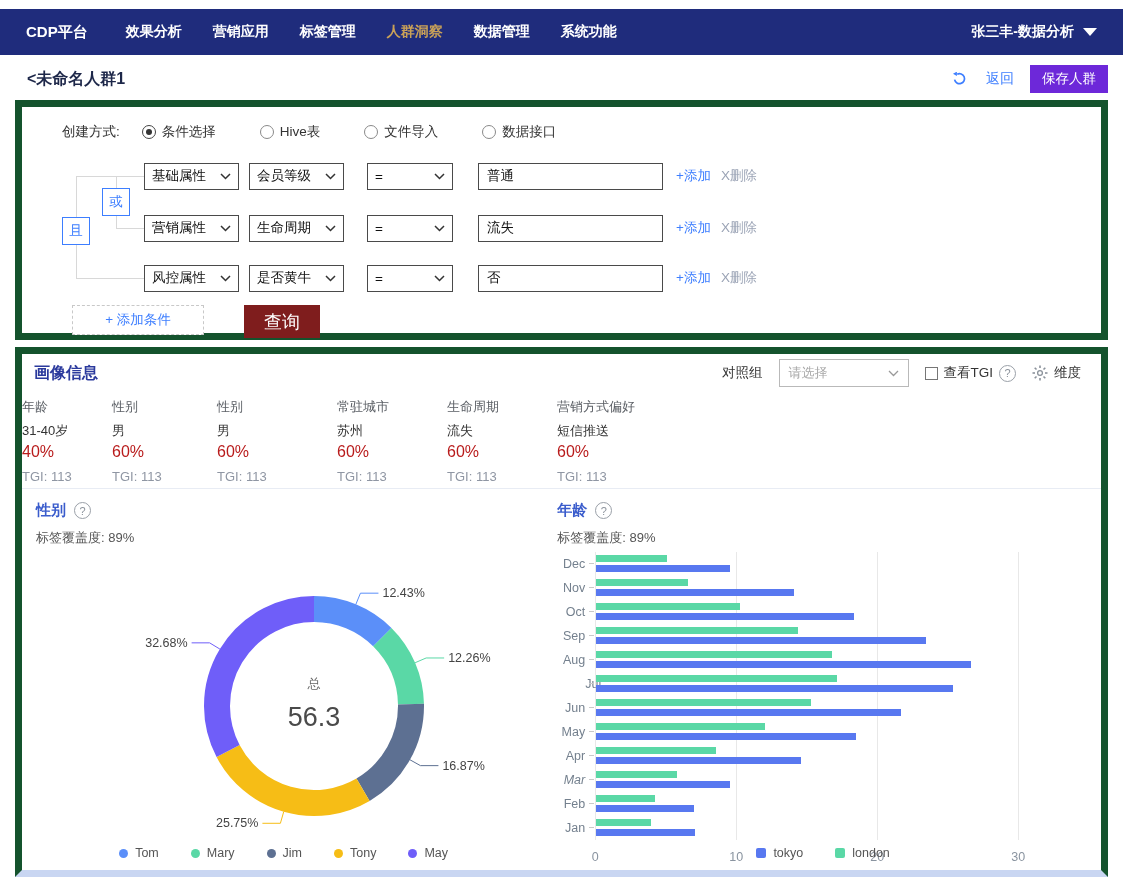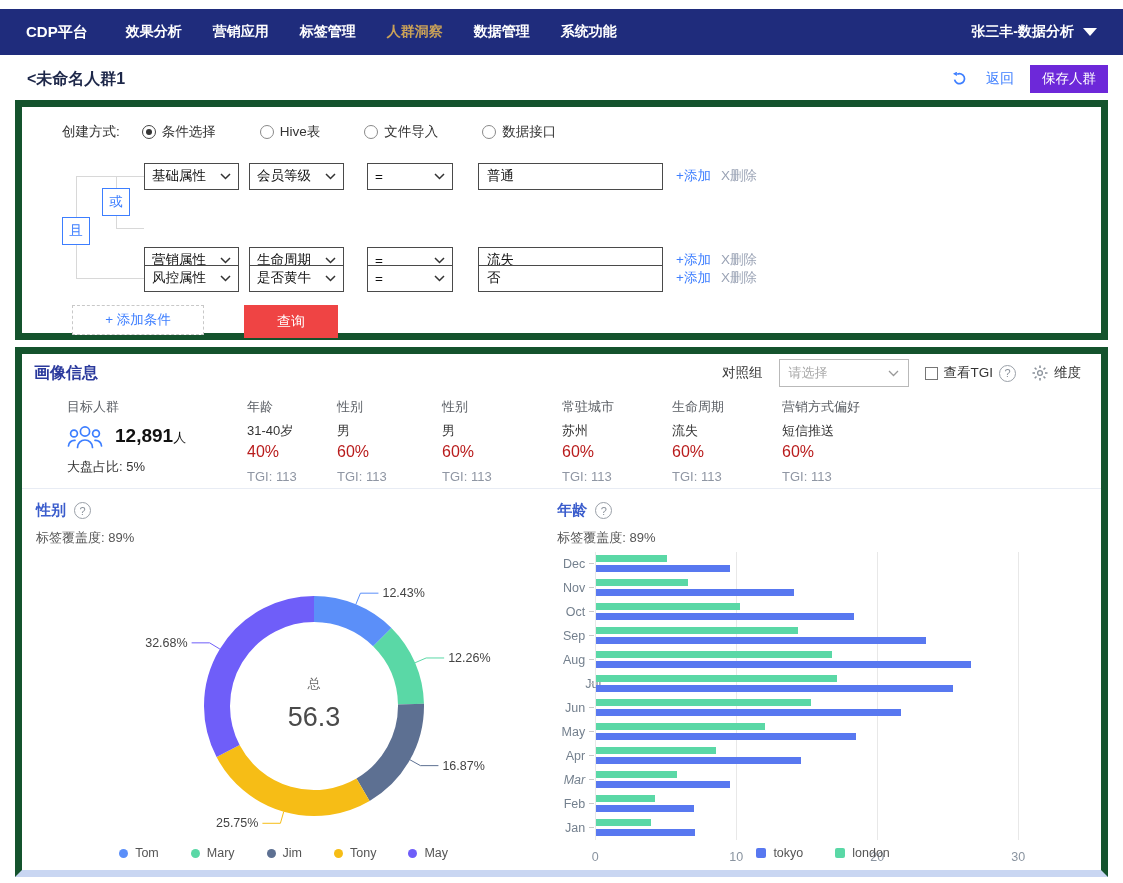--- a/index.html
+++ b/index.html
@@ -38,21 +38,21 @@
   .conn { position:absolute; left:0; top:0; }
   .logicbox { position:absolute; width:28px; height:28px; border:1px solid #3D7EFF; background:#fff; color:#3D7EFF; font-size:13.5px; display:flex; align-items:center; justify-content:center; }
   .crow { position:absolute; left:122px; display:flex; align-items:center; height:28px; }
   .fsel { height:27px; border:1px solid #4a4a4a; background:#fff; display:inline-flex; align-items:center; justify-content:space-between; padding:0 7px; font-size:13.5px; color:#111; cursor:pointer; }
   .w-cat { width:95px; } .w-field { width:95px; margin-left:10px; } .w-op { width:86px; margin-left:23px; }
   .cval { width:185px; height:27px; margin-left:25px; border:1px solid #4a4a4a; padding:0 8px; font-size:13.5px; color:#111; font-family:inherit; }
   .lnk-add { color:#3D7EFF; font-size:13.5px; margin-left:13px; cursor:pointer; }
   .lnk-del { color:#9aa3b5; font-size:13.5px; margin-left:10px; cursor:pointer; }
   .btnrow { position:absolute; top:198px; left:0; }
   .btn-addcond { position:absolute; left:50px; top:0; width:132px; height:30px; border:1px dashed #c8c8c8; background:#fff; color:#3D7EFF; font-size:13.5px; cursor:pointer; }
-  .btn-query { position:absolute; left:222px; top:0; width:94px; height:33px; background:#ef4444; color:#fff; border:none; font-size:14px; cursor:pointer; }
+  .btn-query { position:absolute; left:222px; top:0; width:76px; height:33px; background:#7f1d1d; color:#fff; border:none; font-size:18px; cursor:pointer; }
 
   
   .p2head { position:absolute; top:0; left:0; right:0; height:38px; display:flex; align-items:center; padding:0 20px 0 12px; }
   .p2title { color:#2B3A9D; font-size:16px; font-weight:bold; }
   .p2ctrls { margin-left:auto; display:flex; align-items:center; gap:16px; font-size:13.5px; color:#333; }
   .cmp-sel { width:130px; height:28px; border:1px solid #b9b9b9; display:flex; align-items:center; justify-content:space-between; padding:0 9px; color:#a8a8a8; font-size:13px; cursor:pointer; }
   .chk { width:13px; height:13px; border:1px solid #767676; background:#fff; display:inline-block; cursor:pointer; }
   .qicon { width:17px; height:17px; border-radius:50%; border:1px solid #9aa0a8; color:#8b929b; font-size:11px; display:inline-flex; align-items:center; justify-content:center; }
   .ctrl-group { display:flex; align-items:center; gap:6px; cursor:pointer; }
 
@@ -171,21 +171,21 @@
           <div class="fsel w-op">
             <span>=</span>
             <svg width="11" height="7" viewBox="0 0 11 7">
               <polyline points="1,1 5.5,5.5 10,1" fill="none" stroke="#333" stroke-width="1.5"></polyline>
             </svg>
           </div>
           <input class="cval" value="普通" style="">
           <span class="lnk-add">+添加</span>
           <span class="lnk-del">X删除</span>
         </div>
-        <div class="crow" style="top: 53px; margin-top: 32px;">
+        <div class="crow" style="top: 53px;">
           <div class="fsel w-cat">
             <span>营销属性</span>
             <svg width="11" height="7" viewBox="0 0 11 7">
               <polyline points="1,1 5.5,5.5 10,1" fill="none" stroke="#333" stroke-width="1.5"></polyline>
             </svg>
           </div>
           <div class="fsel w-field">
             <span>生命周期</span>
             <svg width="11" height="7" viewBox="0 0 11 7">
               <polyline points="1,1 5.5,5.5 10,1" fill="none" stroke="#333" stroke-width="1.5"></polyline>
@@ -262,35 +262,20 @@
             <line x1="2.7" y1="13.3" x2="4.5" y2="11.5"></line>
               <line x1="11.5" y1="4.5" x2="13.3" y2="2.7"></line>
           </g>
         </svg>
         <span>维度</span>
       </span>
     </div>
   </div>
 
   <div class="statsrow">
-    <div class="target">
-      <div class="t-label">目标人群</div>
-      <div class="t-count-row">
-        <svg width="36" height="26" viewBox="0 0 36 26" fill="none" stroke="#3D7EFF" stroke-width="1.7" stroke-linecap="round">
-          <circle cx="18" cy="8.5" r="4.6"></circle>
-          <path d="M10.5 24.5 a7.5 7.5 0 0 1 15 0"></path>
-          <circle cx="7" cy="10.5" r="3.4"></circle>
-          <path d="M1.5 23 a5.8 5.8 0 0 1 6.5 -5.6"></path>
-          <circle cx="29" cy="10.5" r="3.4"></circle>
-          <path d="M34.5 23 a5.8 5.8 0 0 0 -6.5 -5.6"></path>
-        </svg>
-        <span class="t-count"><span>12,891</span><span class="t-unit">人</span></span>
-      </div>
-      <div class="t-share"><span>大盘占比:</span> <span>5%</span></div>
-    </div>
     <div id="statcols" style="display:flex;">
         <div class="statcol" style="width: 90px;">
           <div class="s-label">年龄</div>
           <div class="s-val">31-40岁</div>
           <div class="s-pct">40%</div>
           <div class="s-tgi">TGI: 113</div>
         </div>
         <div class="statcol" style="width: 105px;">
           <div class="s-label">性别</div>
           <div class="s-val">男</div>

